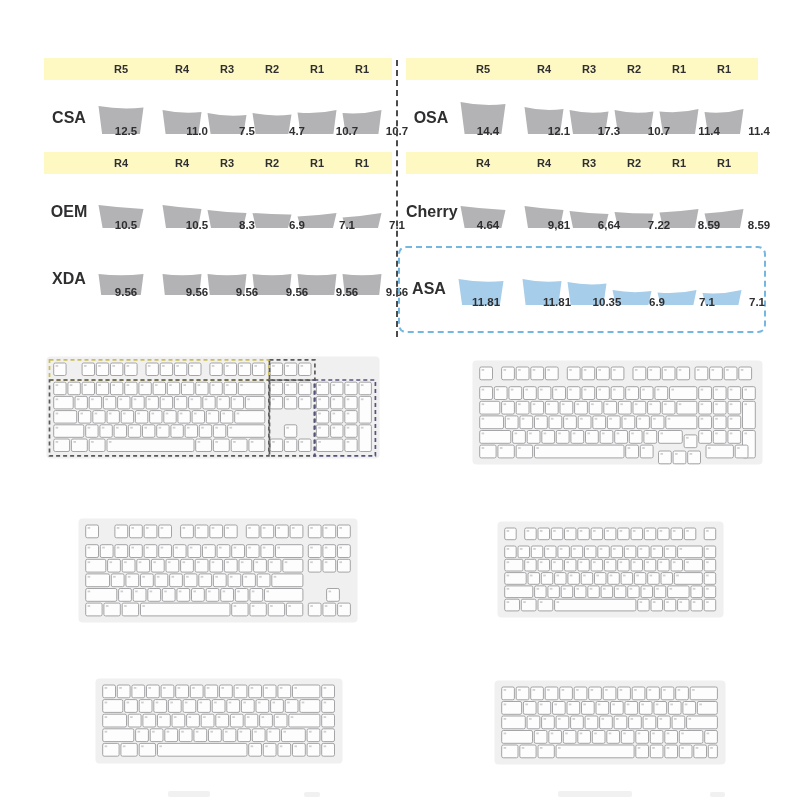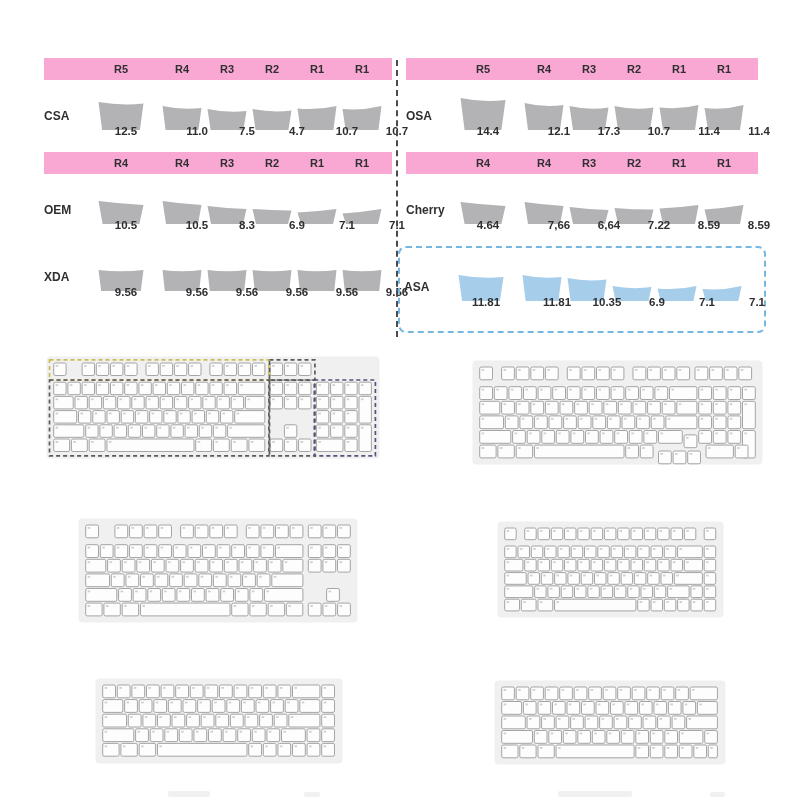--- a/index.html
+++ b/index.html
@@ -6,24 +6,24 @@
   body{
     width:800px;height:800px;position:relative;background:#ffffff;
     font-family:"Liberation Sans",sans-serif;color:#2f2f31;overflow:hidden;
   }
   
   .profiles{position:absolute;left:44px;top:58px;width:714px;display:flex;}
   .pcol{width:348px;}
   .pcol.right{width:352px;}
   .pdivider{width:0;border-left:2px dashed #4b4b4b;height:277px;margin:2px 8px 0 4px;}
   .pgrid{display:grid;grid-template-columns:50px 48px 10px 42px 42px 42px 42px 42px;column-gap:3px;}
-  .pheader{background:#f9a8d4;height:22px;align-items:center;margin-bottom:5px;}
+  .pheader{background:#fef9c3;height:22px;align-items:center;margin-bottom:5px;}
   .pheader .rlab{font-weight:700;font-size:11px;text-align:center;color:#2f2f31;}
   .pcaps{height:38px;align-items:end;}
-  .pcaps .plab{font-weight:700;font-size:12px;text-align:left;padding-bottom:7px;align-self:end;margin-top:24px;}
+  .pcaps .plab{font-weight:700;font-size:16px;text-align:center;padding-bottom:7px;align-self:end;margin-top:24px;}
   .pcaps .capcell{display:flex;justify-content:center;align-items:flex-end;}
   .pvals{margin-top:2px;gap:8px;}
   .pvals .val{font-weight:700;font-size:11.5px;text-align:center;}
   .pgroup{margin-bottom:15px;}
   .asa-box{border:2px dashed #74b7e0;border-radius:8px;padding:8px 2px 8px 4px;margin:4px -8px 0 -8px;}
   
   .kb{position:absolute;}
   
   .smudge{position:absolute;background:#f1f1f2;border-radius:2px;}
 </style>
@@ -300,21 +300,21 @@
             <div class="capcell">
               <svg width="40" height="20" viewBox="0 0 40 20">
                 <path d="M 4.0,20 L 0.5,5.5 Q 20.0,4.2 39.5,1 L 36.0,20 Z" fill="#b3b3b5"></path>
               </svg>
             </div>
           </div>
           <div class="pgrid pvals">
             <div class=""></div>
             <div class="val">4.64</div>
             <div class=""></div>
-            <div class="val">7,66</div>
+            <div class="val">9,81</div>
             <div class="val">6,64</div>
             <div class="val">7.22</div>
             <div class="val">8.59</div>
             <div class="val">8.59</div>
           </div>
         </div>
       </div>
       <div>
         <div class="asa-box">
           <div class="pgroup">

